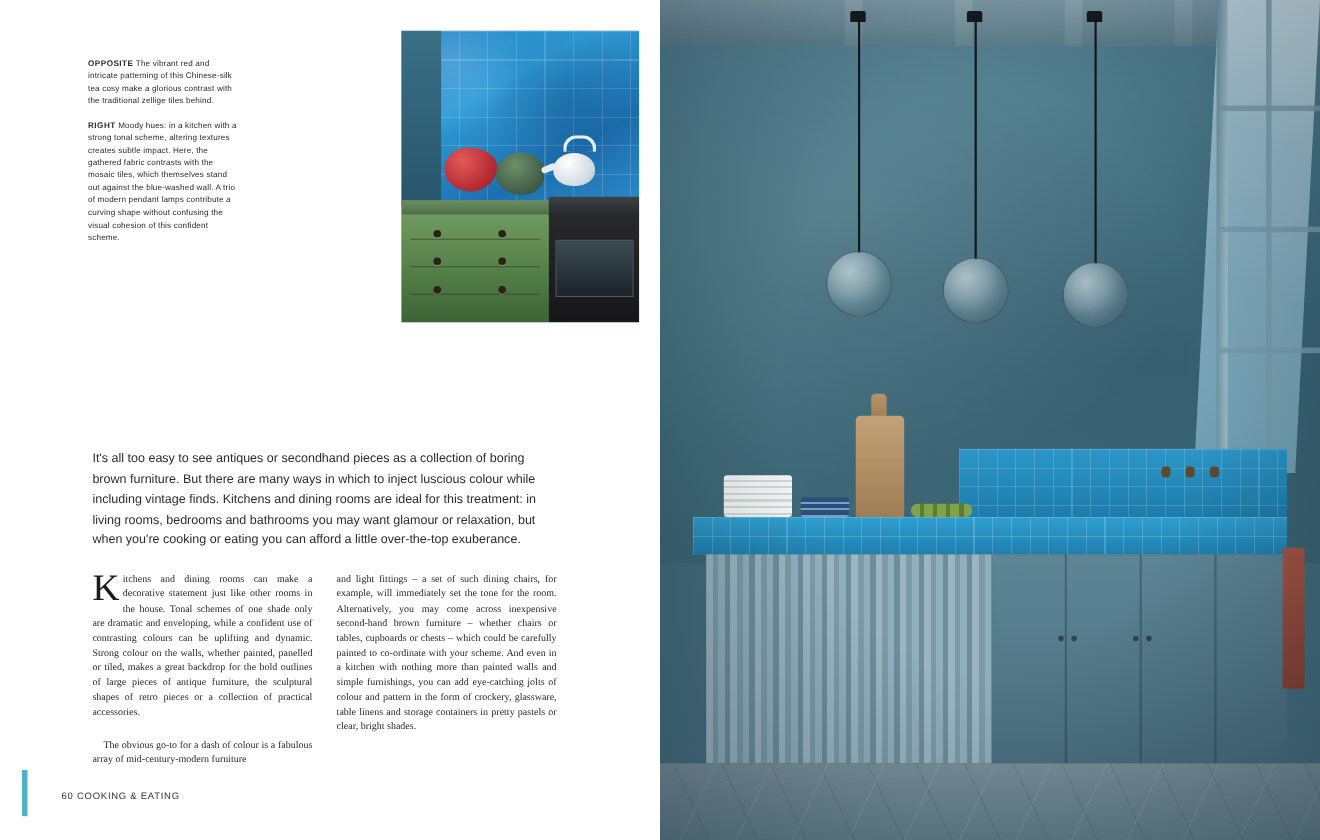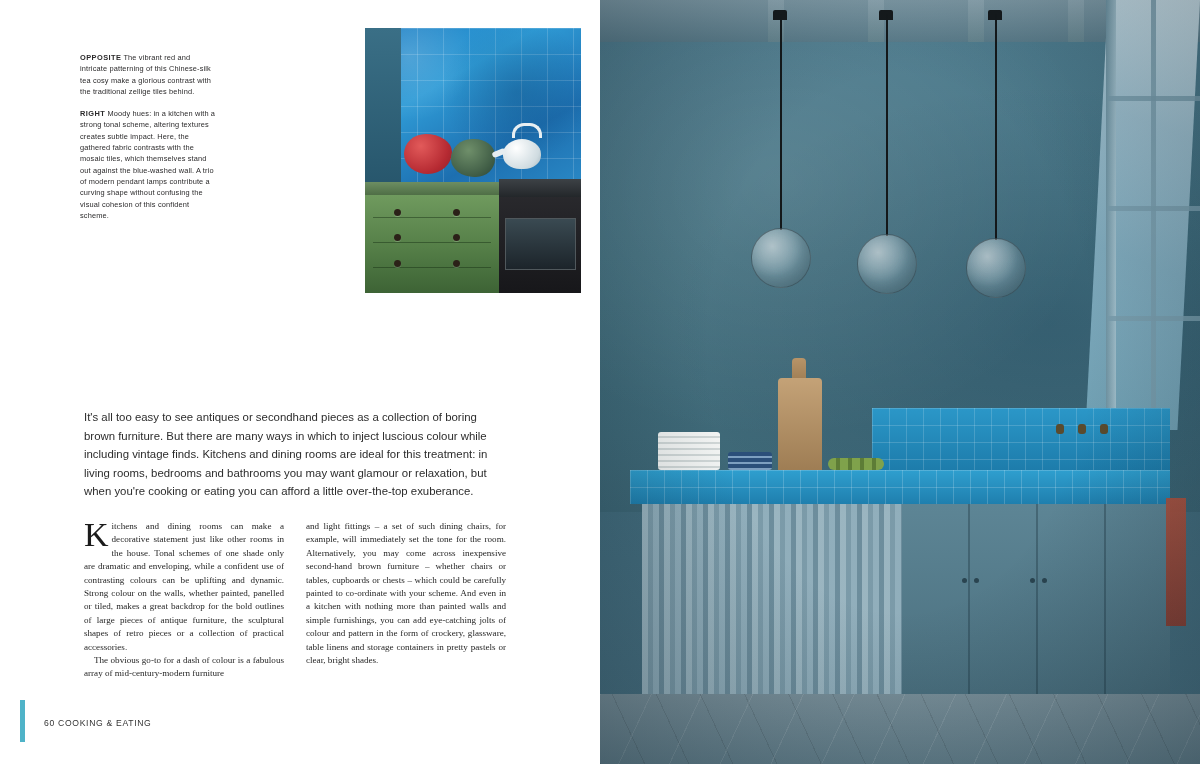--- a/index.html
+++ b/index.html
@@ -164,21 +164,21 @@
   }
   .col {
     width: 200px;
     font-family: "Liberation Serif", serif;
     font-size: 9.1px;
     line-height: 13.4px;
     color: #262626;
     text-align: justify;
   }
   .col p { margin: 0; }
-  .col p + p { text-indent: 10px; margin-top: 0; }
+  .col p + p { text-indent: 10px; margin-top: 17px; }
   .dropcap {
     float: left;
     font-family: "Liberation Serif", serif;
     font-size: 34px;
     line-height: 26px;
     padding: 2px 3px 0 0;
     color: #1b1b1b;
   }
 
   
@@ -192,21 +192,21 @@
   }
   .folio {
     position: absolute;
     left: 44px;
     top: 718px;
     font-family: "Liberation Sans", sans-serif;
     font-size: 8.6px;
     letter-spacing: 0.08em;
     color: #333;
   }
-  .folio .num { font-weight: normal; }
+  .folio .num { font-weight: normal; margin-left: 12px; }
 
   
   .right-photo {
     position: absolute;
     left: 600px; top: 0;
     width: 600px; height: 764px;
     overflow: hidden;
     background: linear-gradient(180deg,#5d7f90 0%, #47707f 35%, #416b7c 60%, #4a7182 100%);
   }
   .rp-ceiling {

